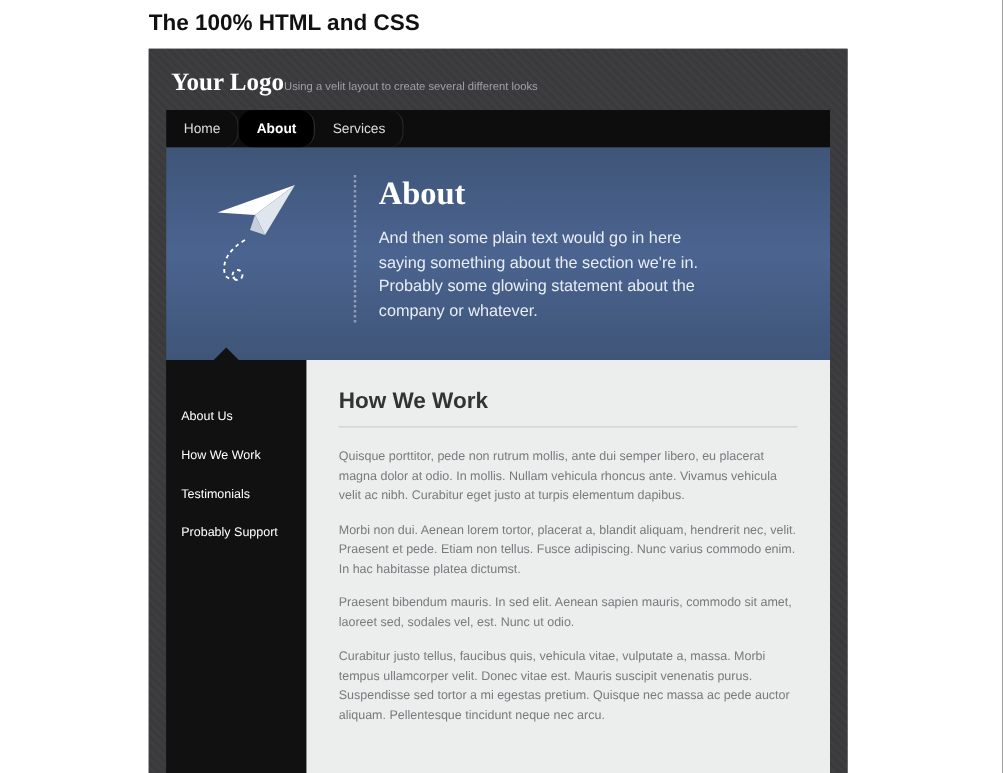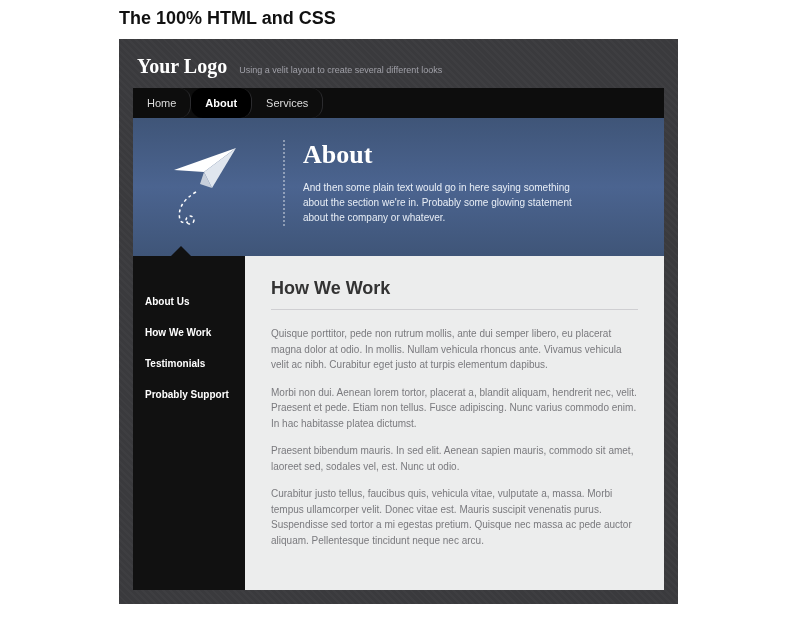--- a/index.html
+++ b/index.html
@@ -22,21 +22,21 @@
     }
     .frame {
       width: 559px;
       background: #3a3a3d;
       background-image: repeating-linear-gradient(45deg, #3e3e41 0, #3e3e41 2px, #3a3a3d 2px, #3a3a3d 5px);
       padding: 14px;
     }
     .header-row {
       display: flex;
       align-items: baseline;
-      gap: 12px;
+      gap: 0;
       padding: 2px 4px 10px 4px;
     }
     .logo {
       font-family: Georgia, 'Times New Roman', serif;
       font-weight: bold;
       font-size: 20px;
       color: #fff;
     }
     .tagline {
       font-size: 9px;
@@ -78,21 +78,21 @@
       border-left: 2px dotted rgba(255,255,255,0.4);
       align-self: stretch;
     }
     .hero-title {
       font-family: Georgia, 'Times New Roman', serif;
       font-size: 26px;
       font-weight: bold;
       margin-bottom: 10px;
     }
     .hero-sub {
-      font-size: 10px;
+      font-size: 13px;
       line-height: 1.5;
       color: #e8eef6;
       max-width: 280px;
     }
     .body-row {
       display: flex;
       background: #1e1e1e;
     }
     .sidebar {
       width: 112px;
@@ -105,21 +105,21 @@
       position:absolute;
       top:-10px; left:38px;
       width:0;height:0;
       border-left:10px solid transparent;
       border-right:10px solid transparent;
       border-bottom:10px solid #111;
     }
     .side-item {
       color: #fff;
       font-size: 10px;
-      font-weight: bold;
+      font-weight: normal;
       padding: 10px 12px;
       cursor: pointer;
     }
     .content {
       flex: 1;
       background: #eceded;
       padding: 22px 26px 30px 26px;
     }
     .content-title {
       font-size: 18px;

